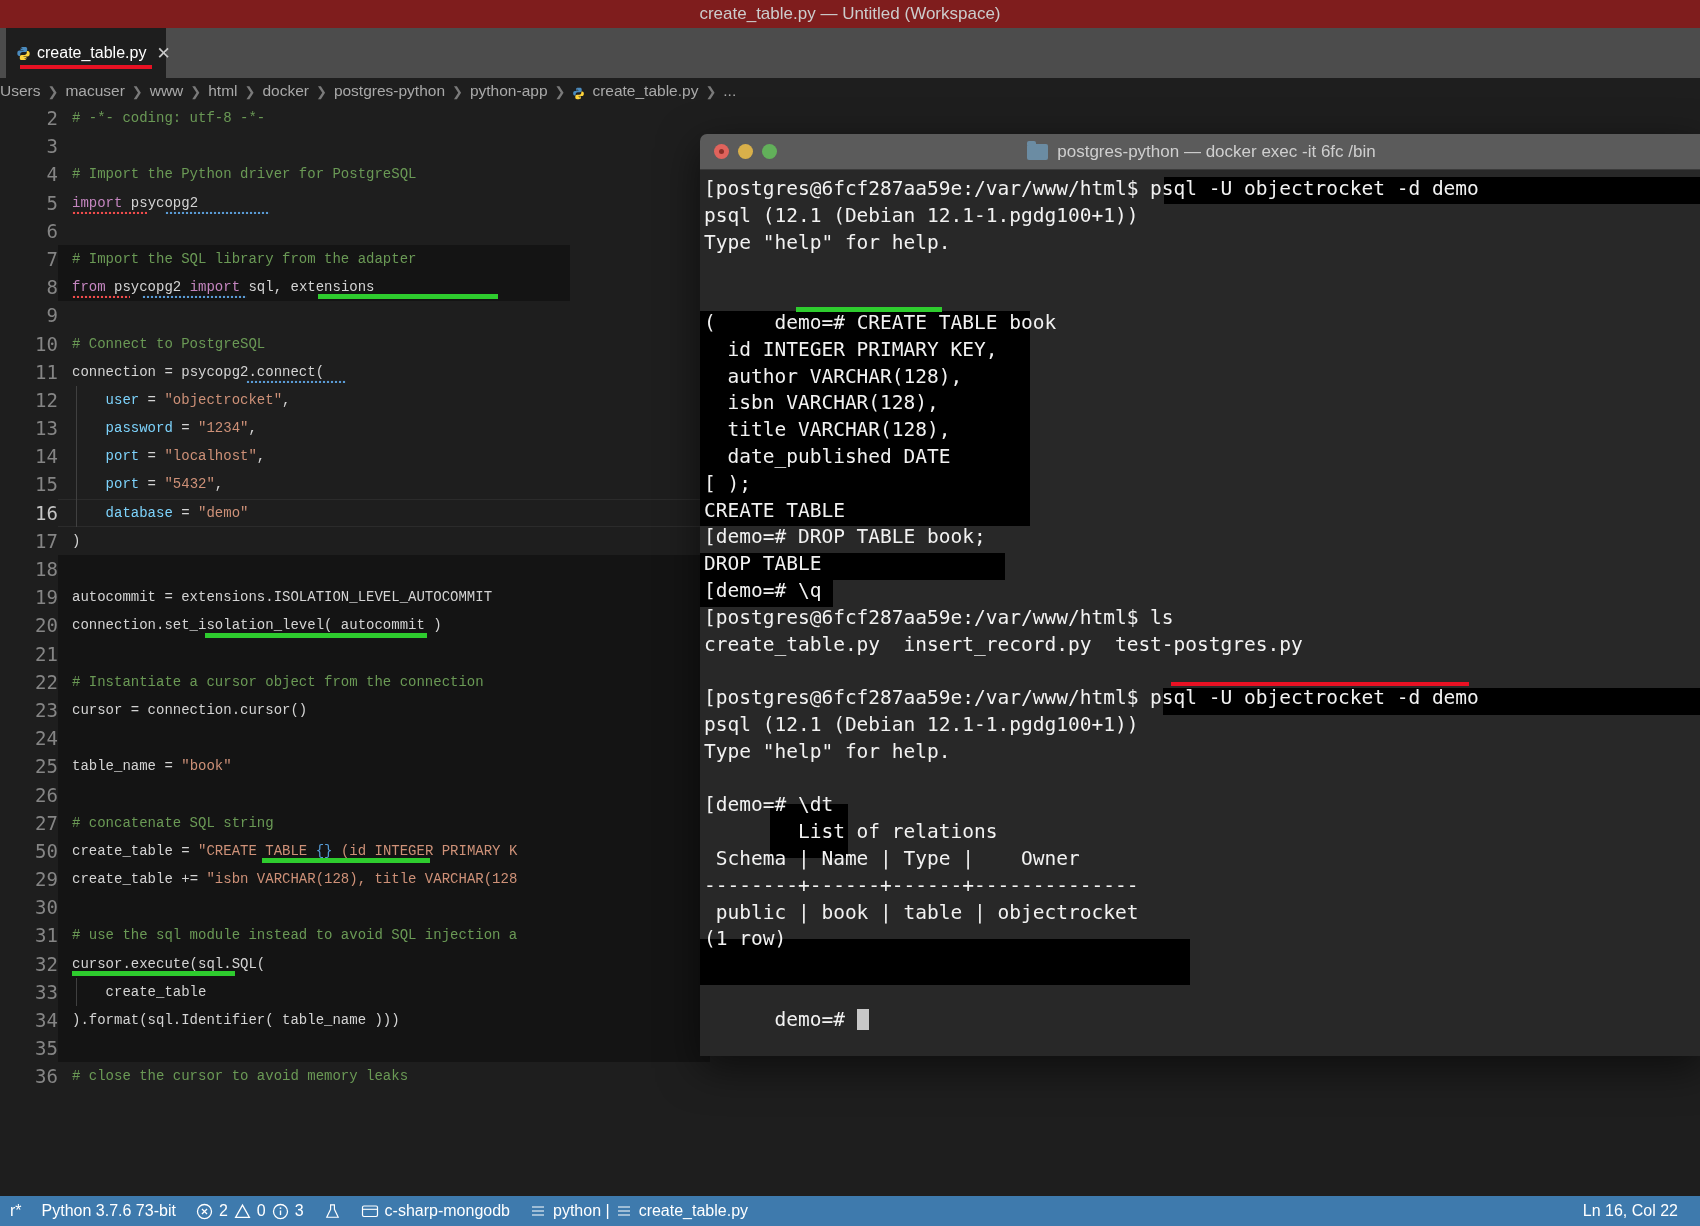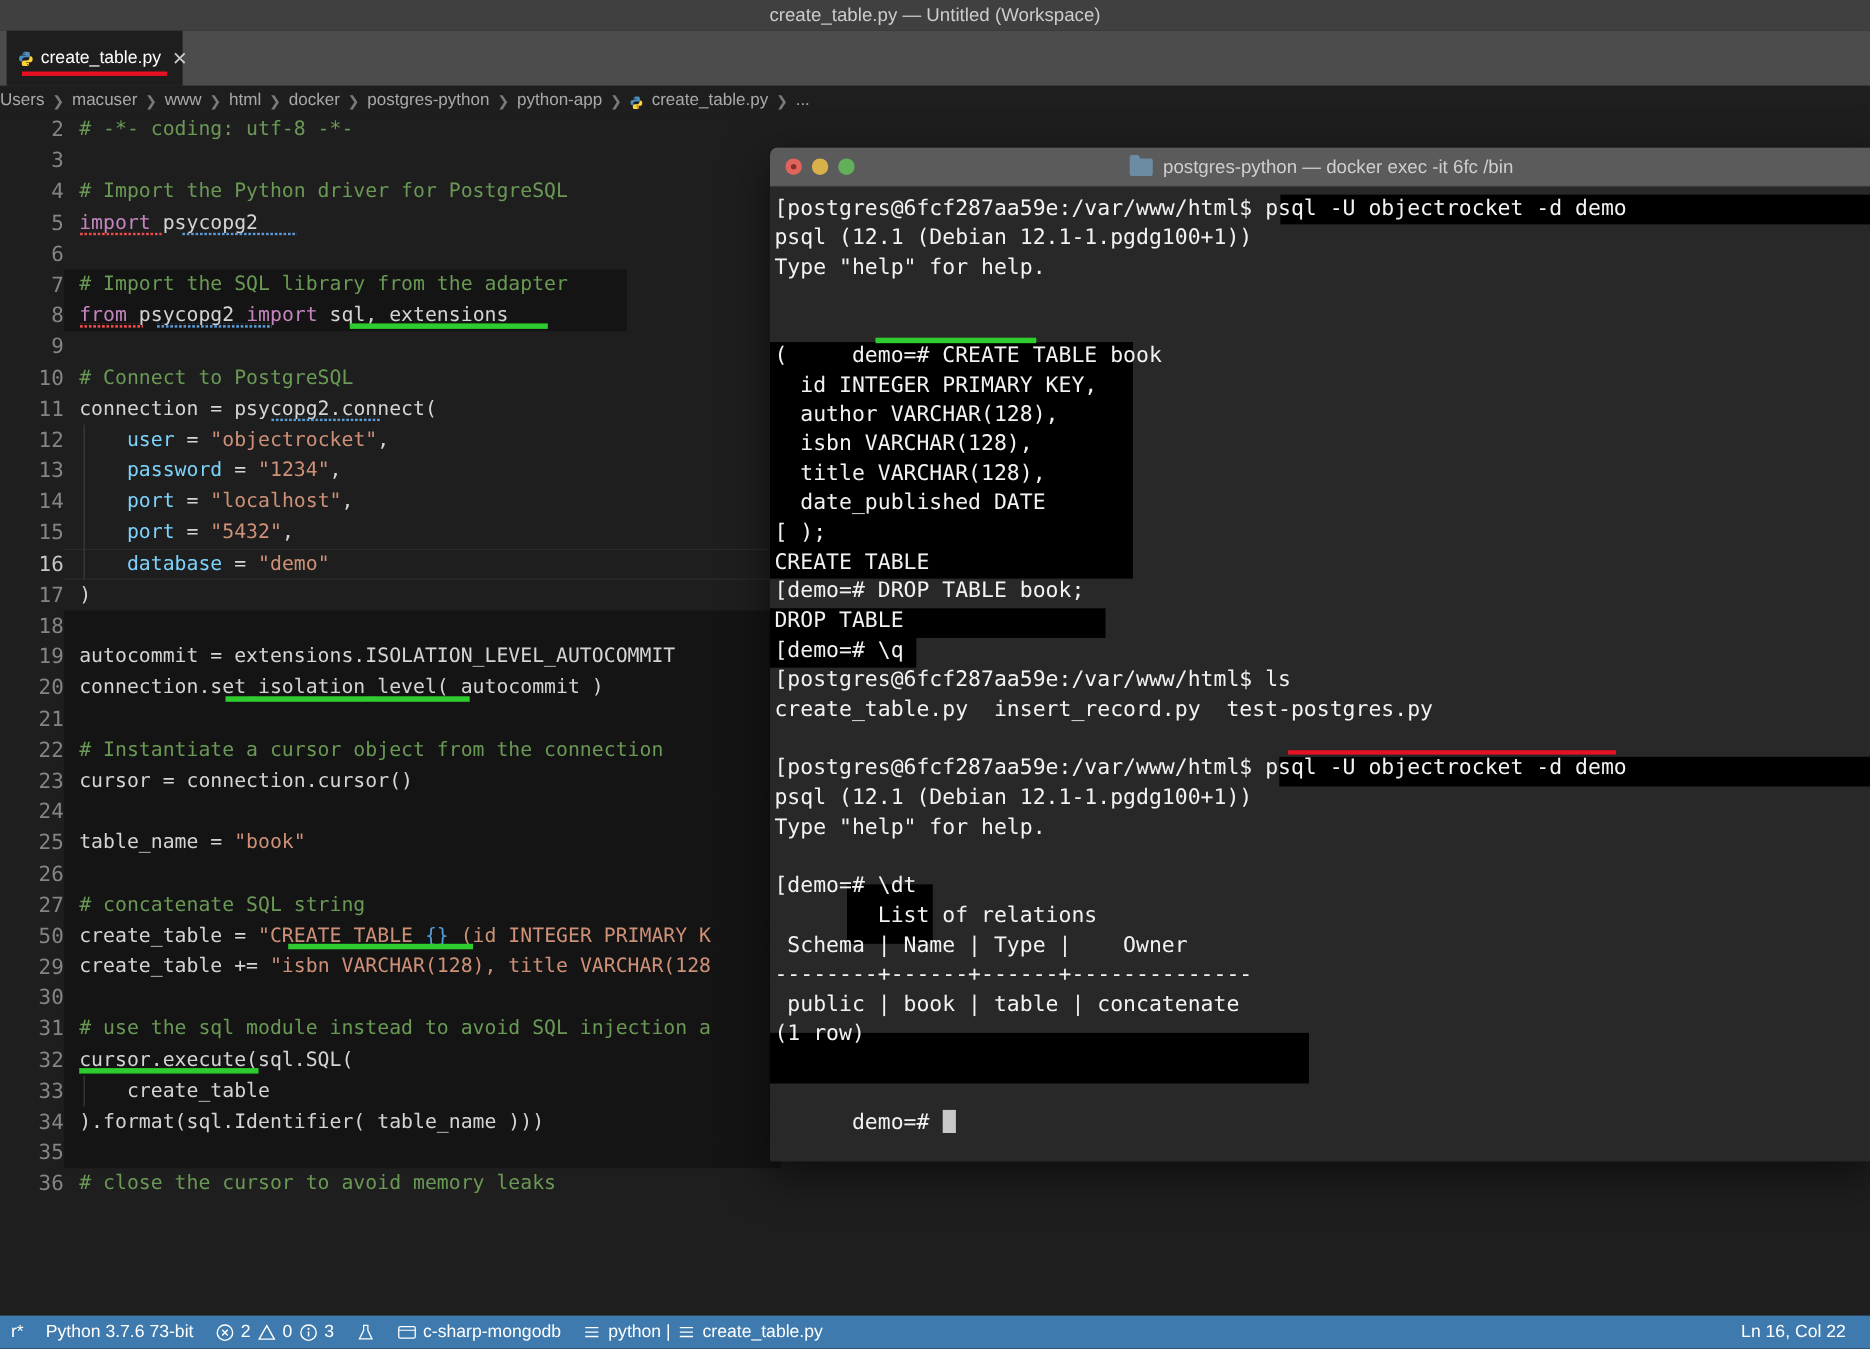--- a/index.html
+++ b/index.html
@@ -4,21 +4,21 @@
 <style>
   * { box-sizing: border-box; margin:0; padding:0; }
   html,body { width:1700px; height:1226px; overflow:hidden; background:#1e1e1e; }
   body { font-family:"Liberation Sans", sans-serif; }
 
   
   #vscode { position:absolute; inset:0; background:#1e1e1e; }
 
   #titlebar {
     position:absolute; top:0; left:0; width:1700px; height:28px;
-    background:#404040; display:flex; align-items:center; justify-content:center;
+    background:#7f1d1d; display:flex; align-items:center; justify-content:center;
   }
   #titlebar .title { font-size:17px; color:#cccccc; }
 
   #tabbar {
     position:absolute; top:28px; left:0; width:1700px; height:50px;
     background:#4c4c4c;
   }
   #tab {
     position:absolute; left:6px; top:0; height:50px; width:160px;
     background:#1e1e1e; display:flex; align-items:center; padding:0 10px;
@@ -48,21 +48,21 @@
     background:#1e1e1e; overflow:hidden;
     font-family:"DejaVu Sans Mono", monospace;
   }
   .crow { position:relative; height:28.2px; line-height:28.2px; white-space:pre; }
   .gut {
     position:absolute; left:0; top:0; width:58px; text-align:right;
     color:#858585; font-size:19px;
   }
   .gut.cur { color:#c6c6c6; }
   .code {
-    position:absolute; left:72px; top:0; font-size:18px; color:#d4d4d4;
+    position:absolute; left:72px; top:0; font-size:14px; color:#d4d4d4;font-family:Liberation Mono, monospace;
   }
   .hl-line { position:absolute; left:58px; right:0; top:0; height:28.2px; background:#141414; }
   .cur-line-border {
     position:absolute; left:58px; right:0; top:0; height:28.2px;
     border-top:1px solid #2b2b2b; border-bottom:1px solid #2b2b2b;
   }
   .indent-guide { position:absolute; left:76px; top:0; width:1px; height:28.2px; background:#404040; }
 
   
   .c  { color:#6a9955; }          
@@ -487,20 +487,20 @@
       <span class="redunder" style="left:467px;top:24px;width:298px;"></span>
     </div>
     <div class="trow"><span class="tx">[postgres@6fcf287aa59e:/var/www/html$ psql -U objectrocket -d demo</span></div>
     <div class="trow"><span class="tx">psql (12.1 (Debian 12.1-1.pgdg100+1))</span></div>
     <div class="trow"><span class="tx">Type "help" for help.</span></div>
     <div class="trow"><span class="tx"></span></div>
     <div class="trow"><span class="tx">[demo=# \dt</span></div>
     <div class="trow"><span class="tx">        List of relations</span></div>
     <div class="trow"><span class="tx"> Schema | Name | Type |    Owner</span></div>
     <div class="trow"><span class="tx">--------+------+------+--------------</span></div>
-    <div class="trow"><span class="tx"> public | book | table | concatenate</span></div>
+    <div class="trow"><span class="tx"> public | book | table | objectrocket</span></div>
     <div class="trow"><span class="tx">(1 row)</span></div>
     <div class="trow"><span class="tx"></span></div>
     <div class="trow">
       <span class="tx">demo=# </span><span class="cursor-blk"></span>
     </div>
   </div>
 </div>
 
 </body></html>

